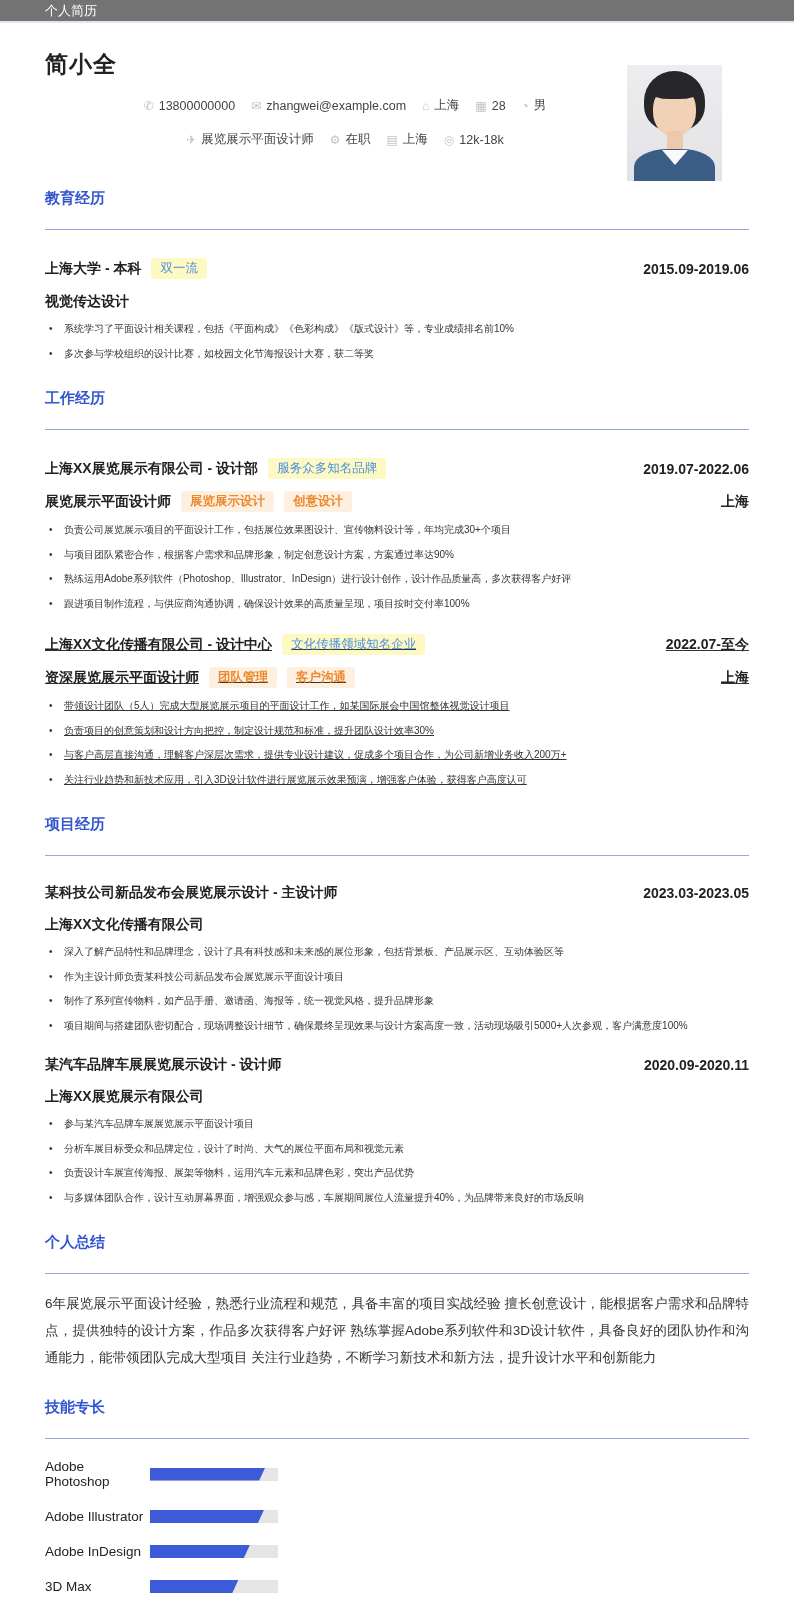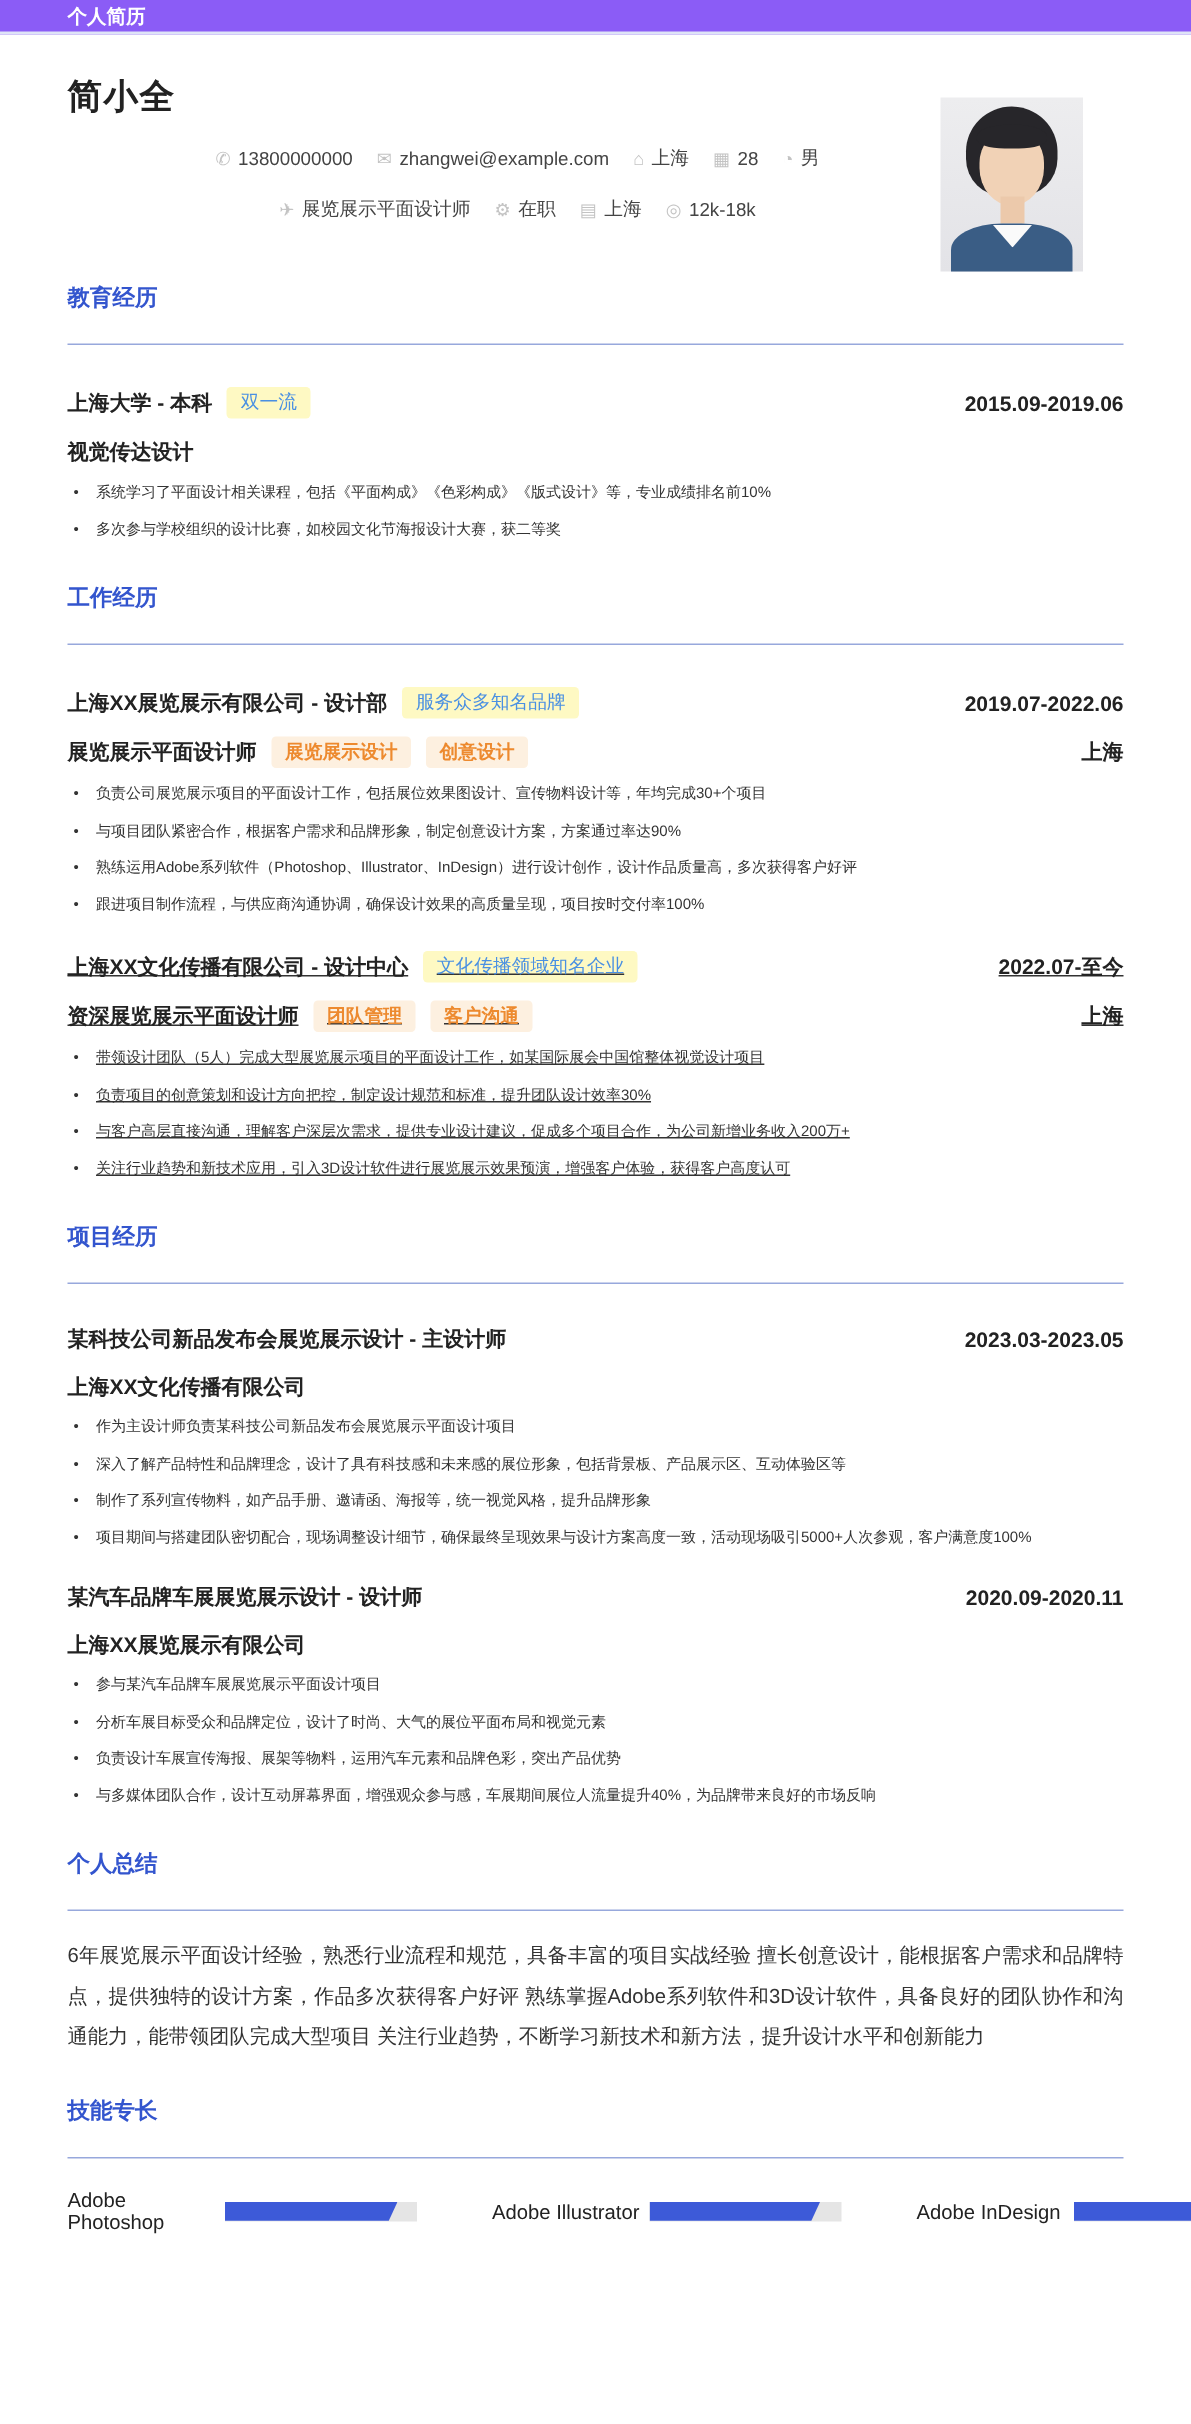--- a/index.html
+++ b/index.html
@@ -1,22 +1,22 @@
 <!DOCTYPE html>
 <html><head>
 <meta charset="utf-8">
 <style>
   * { margin:0; padding:0; box-sizing:border-box; }
   html,body { background:#fff; }
   body { width:794px; font-family:"Liberation Sans","DejaVu Sans",sans-serif; color:#333; }
   .page { position:relative; width:794px; min-height:1616px; background:#fff; }
 
   
-  .topbar { height:23px; background:#8b5cf6; color:#fff; display:flex; align-items:center;
-            padding-left:45px; font-size:13px; font-weight:bold; border-bottom:2px solid #dfe4f7; }
+  .topbar { height:23px; background:#737373; color:#fff; display:flex; align-items:center;
+            padding-left:45px; font-size:13px; font-weight:normal; border-bottom:2px solid #dfe4f7; }
 
   
   .header { position:relative; padding:26px 45px 14px 45px; }
   .header-main { width:600px; text-align:left; }
   .name { font-size:23px; font-weight:bold; color:#222; letter-spacing:1px; }
   .contact-row { display:flex; justify-content:center; align-items:center; gap:16px; margin-top:17px;
                  font-size:12.5px; color:#444; white-space:nowrap; }
   .ci { display:inline-flex; align-items:center; gap:5px; }
   .icn { font-style:normal; color:#c3c3c3; font-size:12px; line-height:1; }
 
@@ -52,21 +52,21 @@
   .tag.orange { background:#FDF0E0; color:#ED8A2F; font-size:12.5px; padding:2px 9px; border-radius:3px; font-weight:bold; }
 
   ul.bullets { list-style:none; margin-top:10px; }
   ul.bullets li { position:relative; padding-left:19px; font-size:10px; color:#333;
                   line-height:1.65; margin-top:8px; text-align:justify; }
   ul.bullets li::before { content:"•"; position:absolute; left:4px; top:0; color:#333; }
 
   .summary-text { font-size:13.5px; color:#333; line-height:2.0; text-align:justify; }
 
   
-  .skills-grid { display:grid; grid-template-columns:1fr 1fr 1fr 1fr; column-gap:50px; row-gap:20px; padding-top:4px; }
+  .skills-grid { display:grid; grid-template-columns:1fr; column-gap:50px; row-gap:20px; padding-top:4px; }
   .skill { display:flex; align-items:center; }
   .skill-name { width:105px; font-size:13.5px; color:#222; flex:none; }
   .track { width:128px; height:13px; background:#E5E5E5; position:relative; overflow:hidden; flex:none; }
   .fill { height:100%; background:#3D5AD8; clip-path:polygon(0 0,100% 0,calc(100% - 6px) 100%,0 100%); }
 </style>
 </head>
 <body>
 
 <div class="page">
 
@@ -205,22 +205,22 @@
     <div class="sec-title">项目经历</div>
     <div class="sec-body">
 
       <div>
         <div class="row">
           <span class="bold">某科技公司新品发布会展览展示设计 - 主设计师</span>
           <span class="date">2023.03-2023.05</span>
         </div>
         <div class="sub-line">上海XX文化传播有限公司</div>
         <ul class="bullets">
+          <li>深入了解产品特性和品牌理念，设计了具有科技感和未来感的展位形象，包括背景板、产品展示区、互动体验区等</li>
           <li>作为主设计师负责某科技公司新品发布会展览展示平面设计项目</li>
-          <li>深入了解产品特性和品牌理念，设计了具有科技感和未来感的展位形象，包括背景板、产品展示区、互动体验区等</li>
           <li>制作了系列宣传物料，如产品手册、邀请函、海报等，统一视觉风格，提升品牌形象</li>
           <li>项目期间与搭建团队密切配合，现场调整设计细节，确保最终呈现效果与设计方案高度一致，活动现场吸引5000+人次参观，客户满意度100%</li>
         </ul>
       </div>
 
       <div style="margin-top:22px;">
         <div class="row">
           <span class="bold">某汽车品牌车展展览展示设计 - 设计师</span>
           <span class="date">2020.09-2020.11</span>
         </div>

